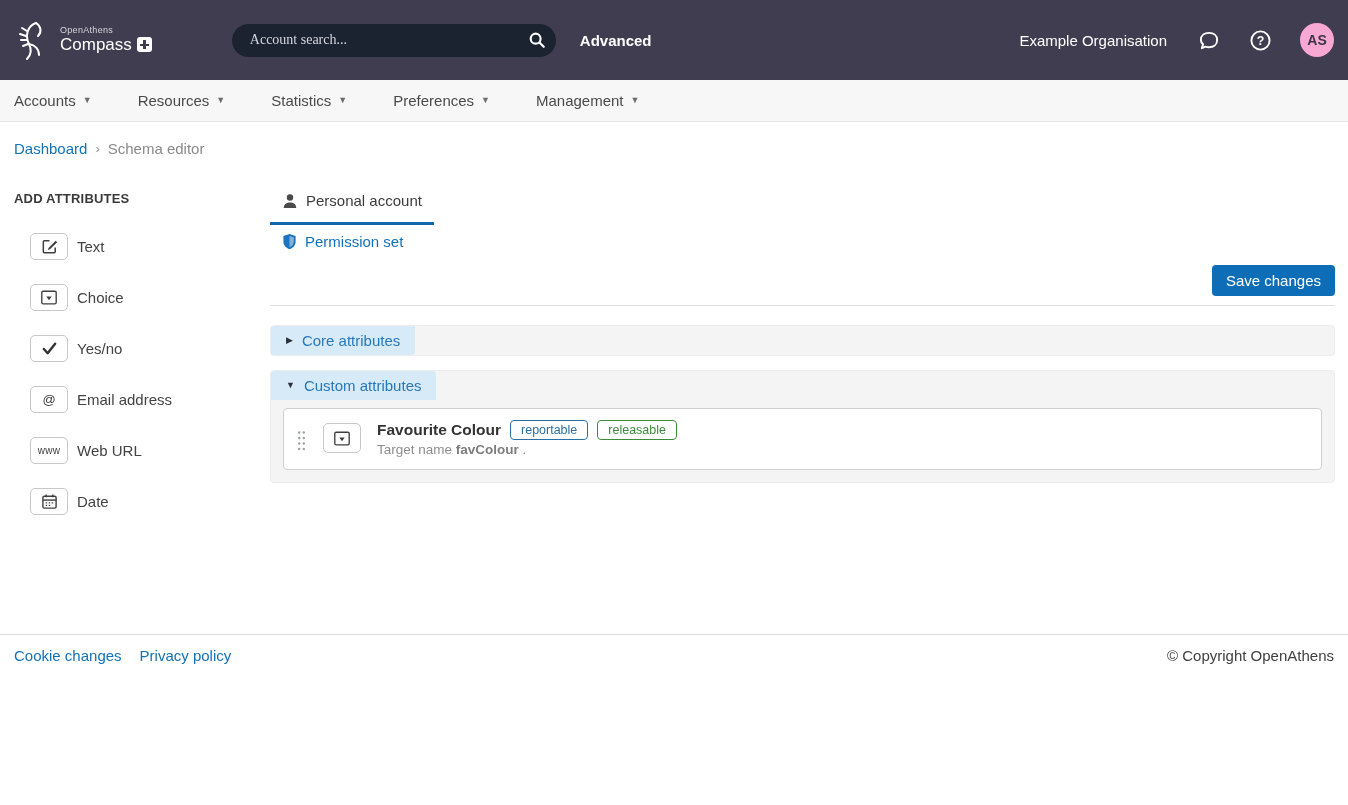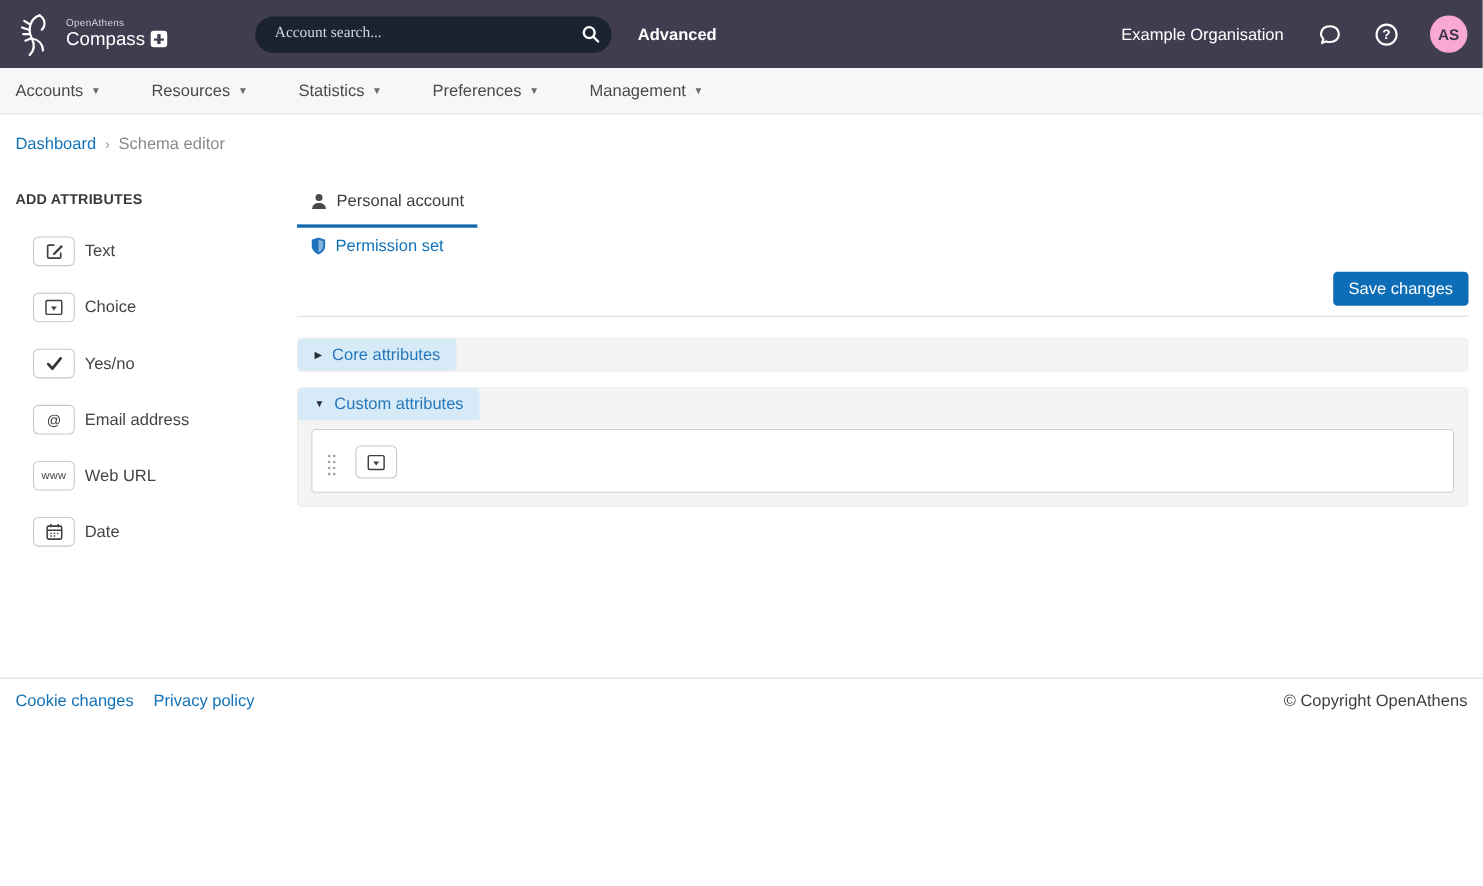--- a/index.html
+++ b/index.html
@@ -14,21 +14,21 @@
   }
   *{box-sizing:border-box;}
   html,body{margin:0;padding:0;}
   body{
     width:1348px;height:805px;background:#fff;overflow:hidden;
     font-family:"Liberation Sans",sans-serif;color:#3f3f3f;font-size:15px;
   }
 
   
   .app-header{
-    height:62px;background:var(--header-bg);display:flex;align-items:center;
+    height:80px;background:var(--header-bg);display:flex;align-items:center;
     padding:0 14px;color:#fff;
   }
   .brand{display:flex;align-items:center;gap:8px;cursor:pointer;}
   .brand-text{display:flex;flex-direction:column;line-height:1.1;}
   .brand-top{font-size:9px;color:#d6d4dd;letter-spacing:.3px;}
   .brand-name{font-size:17px;color:#fff;display:flex;align-items:center;gap:5px;}
   .plus-badge{
     width:15px;height:15px;background:#fff;border-radius:3px;position:relative;display:inline-block;
   }
   .plus-badge::before,.plus-badge::after{
@@ -348,20 +348,32 @@
               <circle cx="2.2" cy="19" r="1.2"></circle>
                 <circle cx="6.8" cy="19" r="1.2"></circle>
             </svg>
           </span>
           <span class="card-icon-box">
             <svg width="18" height="17" viewBox="0 0 20 18" fill="none" stroke="#3f3f3f" stroke-width="1.5">
               <rect x="2" y="2" width="16" height="14" rx="1.5"></rect>
               <path d="M7 8 h6 l-3 4 z" fill="#3f3f3f" stroke="none"></path>
             </svg>
           </span>
+          <span class="card-text">
+            <span class="card-title-row">
+              <span class="card-title">Favourite Colour</span>
+              <span class="badge blue">reportable</span>
+              <span class="badge green">releasable</span>
+            </span>
+            <span class="card-target">
+              <span>Target name</span>
+              <b>favColour</b>
+              <span>.</span>
+            </span>
+          </span>
         </div>
       </div>
     </div>
 
   </section>
 </div>
 
 <footer class="app-footer">
   <a class="footer-link">Cookie changes</a>
   <a class="footer-link">Privacy policy</a>

